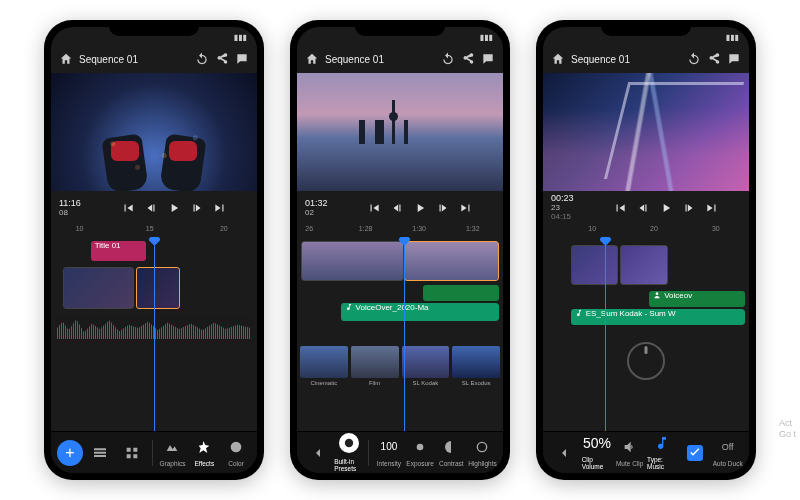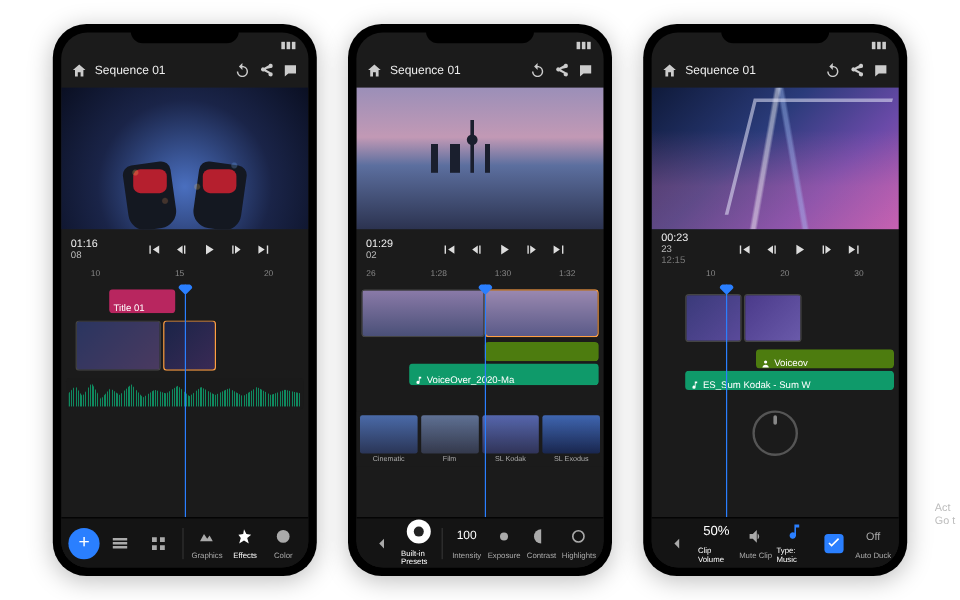--- a/index.html
+++ b/index.html
@@ -43,29 +43,29 @@
   .controls { flex:1; display:flex; justify-content:center; gap:9px; }
   .pbtn { width:14px; height:14px; color:#ddd; }
 
   .ruler { height:12px; position:relative; color:#888; font-size:7px; }
   .ruler span { position:absolute; top:0; }
   .playhead{position:absolute;top:0;bottom:0;width:1px;background:#2a7fff;z-index:5;}
   .playhead::before{content:"";position:absolute;top:-2px;left:-4px;width:9px;height:9px;background:#2a7fff;border-radius:2px;transform:rotate(45deg);}
 
   .timeline { flex:1; position:relative; overflow:hidden; padding:0 4px; }
   .track { position:absolute; left:4px; right:4px; border-radius:3px; overflow:hidden; }
-  .clip { position:absolute; height:100%; border-radius:3px; display:flex; align-items:flex-end; font-size:8px; color:#fff; padding:0 4px; overflow:hidden; white-space:nowrap; }
+  .clip { position:absolute; height:100%; border-radius:3px; display:flex; align-items:flex-start; font-size:8px; color:#fff; padding:0 4px; overflow:hidden; white-space:nowrap; }
   .title-clip{background:#b8265f;}
   .vid-clip{background:linear-gradient(180deg,#2c3558,#3d2f55);border:1px solid #444;}
   .vid-clip.selected{border:1.5px solid #ff9f43;}
   .audio-wave{background:#1a1a1a;}
   .audio-wave::after{content:"";position:absolute;inset:2px;background:
     repeating-linear-gradient(90deg,#0f8a5f 0 1px,transparent 1px 2px);
     clip-path:polygon(0 50%,3% 20%,6% 60%,10% 10%,14% 70%,18% 30%,22% 55%,27% 15%,32% 65%,37% 35%,42% 50%,47% 20%,52% 60%,57% 25%,63% 55%,69% 30%,75% 60%,81% 25%,87% 55%,93% 35%,100% 50%,100% 100%,0 100%);}
-  .audio-orange{background:#4d7c0f;}
+  .audio-orange{background:#15803d;margin-left:19px;}
   .audio-green{background:#0f9a6a;}
   .mini-icon{width:8px;height:8px;margin-right:3px;color:#fff;}
 
   .bottombar { height:42px; background:#141414; display:flex; align-items:center; padding:4px 6px; gap:2px; color:#aaa; font-size:6.5px; border-top:1px solid #000;}
   .btm { flex:1; display:flex; flex-direction:column; align-items:center; gap:5px; }
   .btm.on{color:#fff;}
   .btm .ic{width:16px;height:16px;display:flex;align-items:center;justify-content:center;}
   .plus-btn{width:26px;height:26px;border-radius:50%;background:#2a7fff;color:#fff;display:flex;align-items:center;justify-content:center;font-size:16px;flex:none;}
   .div{width:1px;height:26px;background:#333;margin:0 3px;}
 
@@ -119,21 +119,21 @@
   <div class="preview scene-city">
     <div class="legs">
             <div class="l"></div>
             <div class="r"></div>
             <div class="sh left"></div>
             <div class="sh right"></div>
           </div>
   </div>
   <div class="playrow">
     <div class="tc">
-            <div class="big">01:16</div>
+            <div class="big">11:16</div>
             <div>08</div>
           </div>
     <div class="controls">
       <span class="pbtn"><svg viewBox="0 0 24 24">
                 <path d="M6 6h2v12H6zM20 6v12l-9-6z"></path>
               </svg></span>
       <span class="pbtn"><svg viewBox="0 0 24 24">
                 <path d="M14 6v12l-8-6zM16 6h2v12h-2z"></path>
               </svg></span>
       <span class="pbtn"><svg viewBox="0 0 24 24">
@@ -239,21 +239,21 @@
             <svg viewBox="0 0 24 24">
               <path d="M4 4h16v12H9l-5 4V4z"></path>
             </svg>
           </span>
   </div>
   <div class="preview scene-skyline">
           <div class="tower"></div>
         </div>
   <div class="playrow">
     <div class="tc">
-            <div class="big">01:29</div>
+            <div class="big">01:32</div>
             <div>02</div>
           </div>
     <div class="controls">
       <span class="pbtn"><svg viewBox="0 0 24 24">
                 <path d="M6 6h2v12H6zM20 6v12l-9-6z"></path>
               </svg></span>
       <span class="pbtn"><svg viewBox="0 0 24 24">
                 <path d="M14 6v12l-8-6zM16 6h2v12h-2z"></path>
               </svg></span>
       <span class="pbtn"><svg viewBox="0 0 24 24">
@@ -388,21 +388,21 @@
             <svg viewBox="0 0 24 24">
               <path d="M4 4h16v12H9l-5 4V4z"></path>
             </svg>
           </span>
   </div>
   <div class="preview scene-arch"></div>
   <div class="playrow">
     <div class="tc">
             <div class="big">00:23</div>
             <div>23</div>
-            <div style="color:#777">12:15</div>
+            <div style="color:#777">04:15</div>
           </div>
     <div class="controls">
       <span class="pbtn"><svg viewBox="0 0 24 24">
                 <path d="M6 6h2v12H6zM20 6v12l-9-6z"></path>
               </svg></span>
       <span class="pbtn"><svg viewBox="0 0 24 24">
                 <path d="M14 6v12l-8-6zM16 6h2v12h-2z"></path>
               </svg></span>
       <span class="pbtn"><svg viewBox="0 0 24 24">
                 <path d="M8 5v14l11-7z"></path>
@@ -449,21 +449,21 @@
   </div>
   <div class="bottombar">
     <div class="btm">
             <div class="ic">
               <svg viewBox="0 0 24 24">
                 <path d="M15 6l-6 6 6 6z"></path>
               </svg>
             </div>
           </div>
     <div class="btm on">
-            <div class="ic" style="font-size:11px;color:#fff">50%</div>
+            <div class="ic" style="font-size:14px;color:#fff">50%</div>
             <span>Clip Volume</span>
           </div>
     <div class="btm">
             <div class="ic">
               <svg viewBox="0 0 24 24">
                 <path d="M4 9v6h4l5 5V4L8 9H4zm12 3a4 4 0 00-2-3.5v7A4 4 0 0016 12z"></path>
               </svg>
             </div>
             <span>Mute Clip</span>
           </div>

